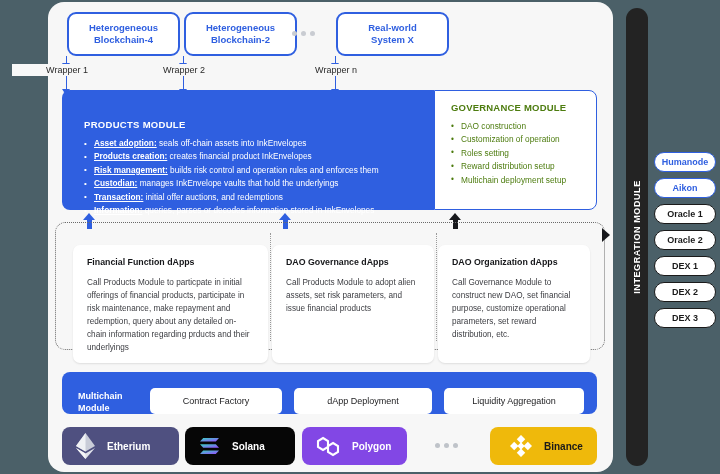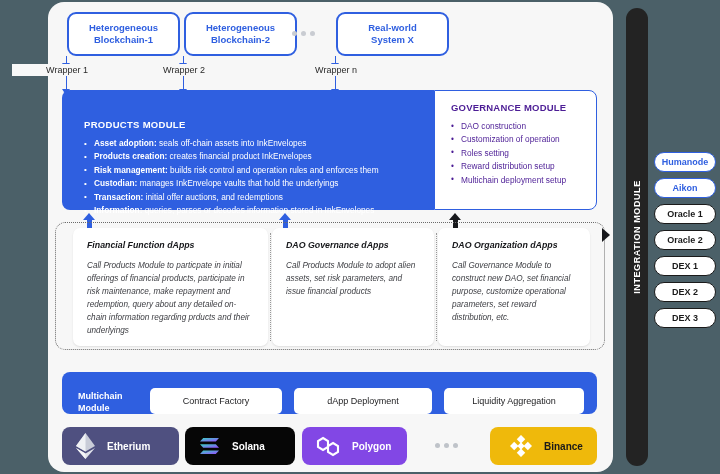--- a/index.html
+++ b/index.html
@@ -77,30 +77,30 @@
   }
   .products h3 { font-size: 9.5px; font-weight: bold; letter-spacing: .3px; margin-bottom: 7px; }
   .plist { list-style: none; }
   .plist li {
     font-size: 8.3px; line-height: 13.4px;
     position: relative; padding-left: 10px; white-space: nowrap;
   }
   .plist li:before {
     content: "\2022"; position: absolute; left: 0; top: -0.5px; font-size: 8px;
   }
-  .plist b { font-weight: bold; }
+  .plist b { font-weight: bold; text-decoration: underline; }
 
   .governance {
     position: absolute; left: 372px; top: 0;
     width: 163px; height: 120px;
     background: #ffffff;
     border: 1.2px solid #2f5fe0;
     border-radius: 0 8px 8px 0;
     padding: 11px 0 0 16px;
-    color: #4c1d95;
+    color: #4d7c0f;
   }
   .governance h3 { font-size: 9.5px; font-weight: bold; letter-spacing: .2px; margin-bottom: 7px; }
   .glist { list-style: none; }
   .glist li {
     font-size: 8.3px; line-height: 13.4px;
     position: relative; padding-left: 10px; white-space: nowrap;
   }
   .glist li:before { content: "\2022"; position: absolute; left: 0; top: -0.5px; }
 
   
@@ -118,26 +118,25 @@
   .ua3 { left: 449px; top: 213px; color: #17181c; }
 
   
   .dapps-group {
     position: absolute; left: 55px; top: 222px;
     width: 550px; height: 128px;
     border: 1.6px dotted #6a6a6a;
     border-radius: 10px;
   }
   .dapp-card {
-    position: absolute; top: 5px; height: 118px;
+    position: absolute; top: 22px; height: 118px;
     background: #ffffff;
     border-radius: 7px;
     padding: 12px 14px 0 14px;
     box-shadow: 0 1px 2px rgba(0,0,0,.10);
-    font-style: italic;
   }
   .dapp-card h4 { font-size: 8.8px; font-weight: bold; color: #16171a; margin-bottom: 9px; }
   .dapp-card p { font-size: 8.2px; line-height: 13px; color: #3c3d42; }
   .dc1 { left: 17px; width: 195px; }
   .dc2 { left: 216px; width: 162px; }
   .dc3 { left: 382px; width: 152px; }
   .dsep { position: absolute; top: 10px; width: 0; height: 108px; border-left: 1.4px dotted #9a9a9a; }
   .dsep.a { left: 214px; }
   .dsep.b { left: 380px; }
 
@@ -216,21 +215,21 @@
 <body>
 
 <div class="stage">
 
   <div class="panel"></div>
 
   <div class="src-row">
     <div class="src-box src-1">
       <span>
         <span>Heterogeneous</span><br>
-        <span>Blockchain-1</span>
+        <span>Blockchain-4</span>
       </span>
     </div>
     <div class="src-box src-2">
       <span>
         <span>Heterogeneous</span><br>
         <span>Blockchain-2</span>
       </span>
     </div>
     <div class="src-box src-3">
       <span>

